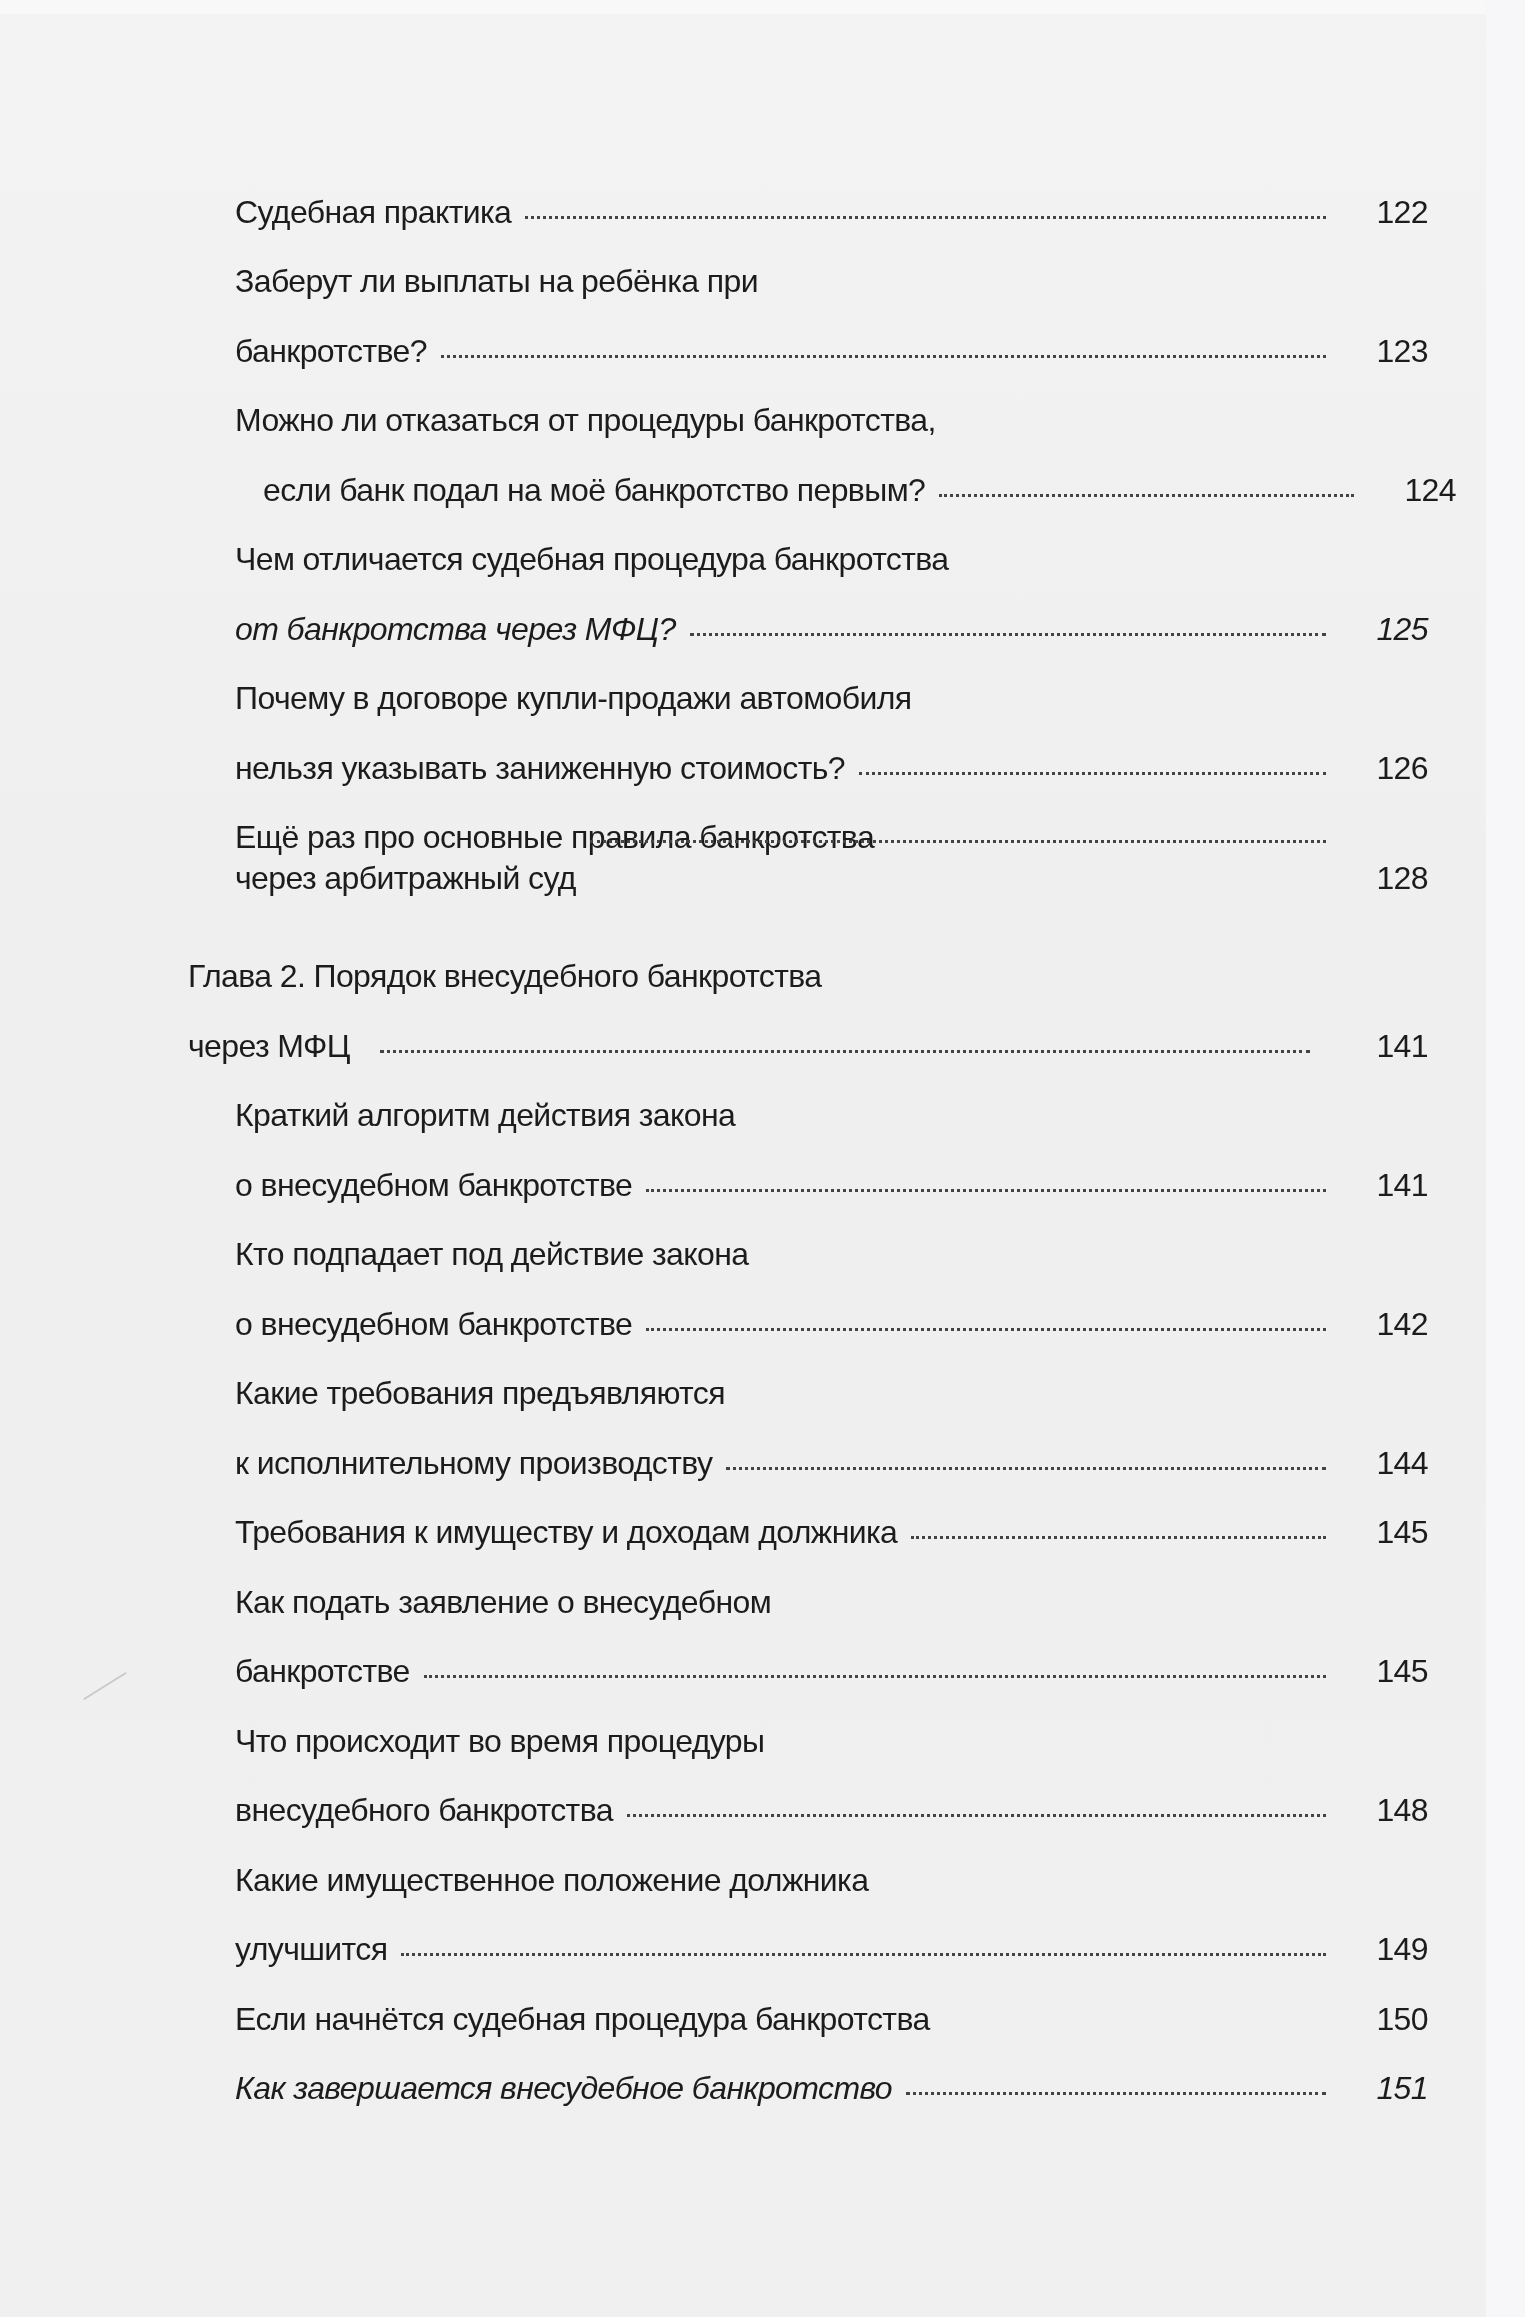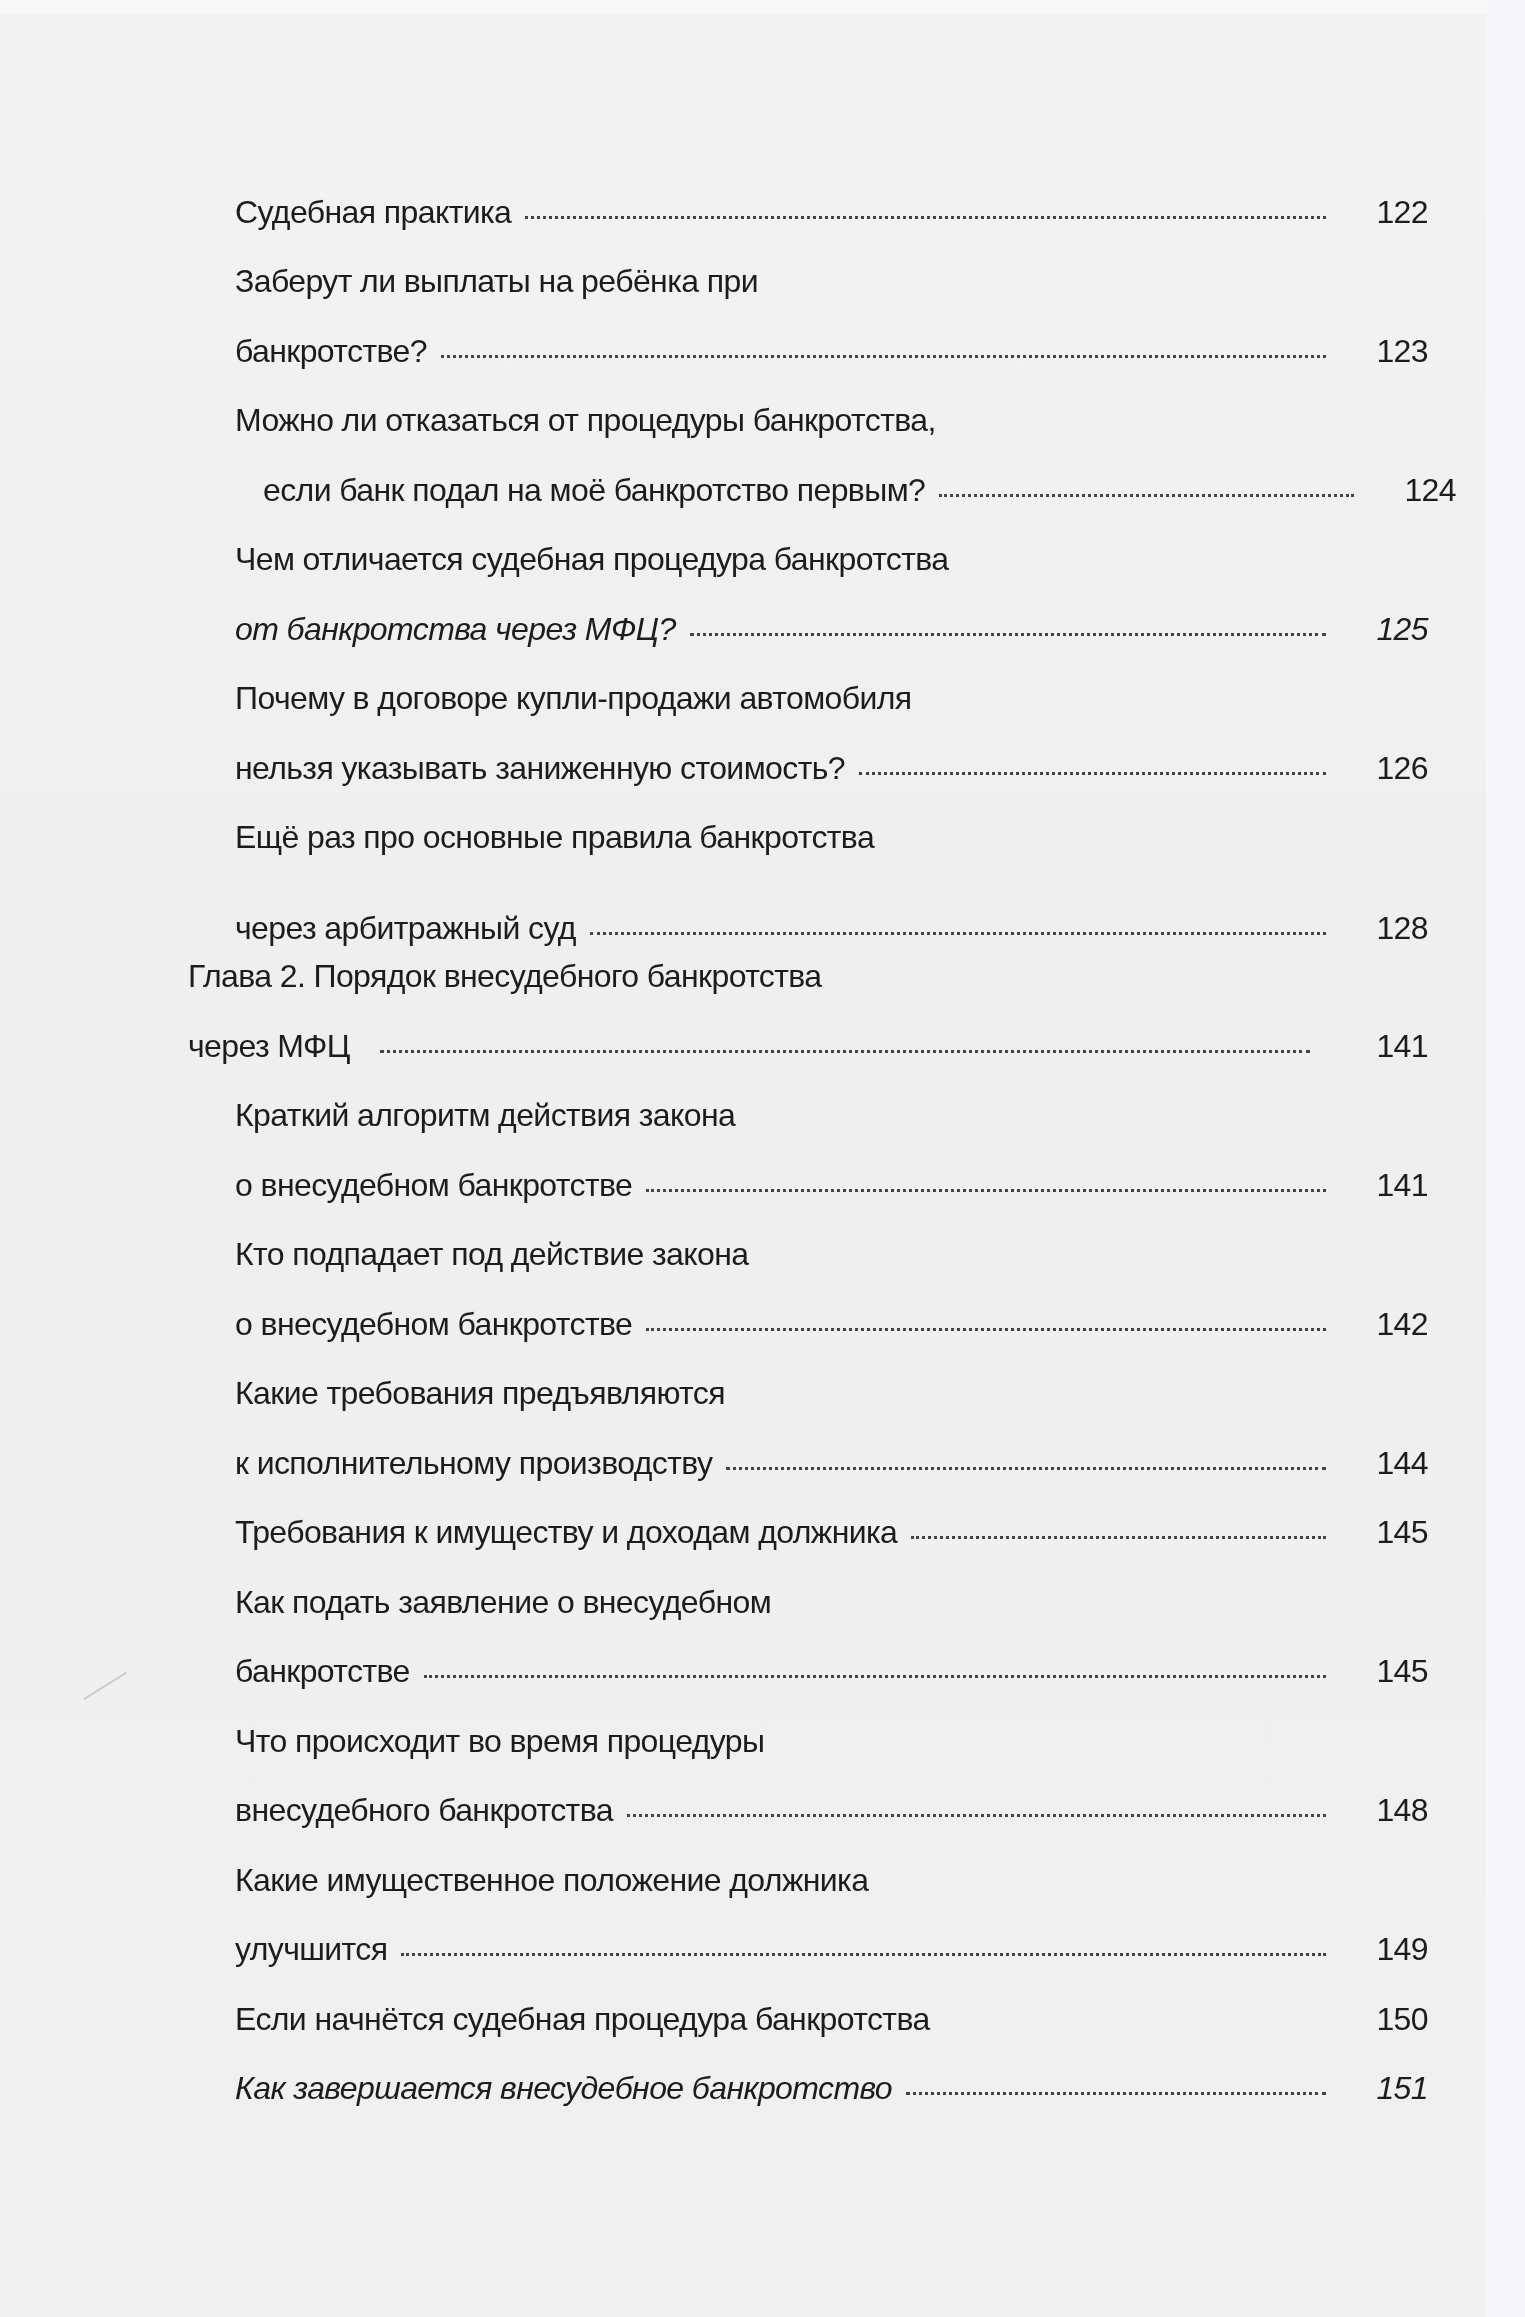--- a/index.html
+++ b/index.html
@@ -98,21 +98,21 @@
   </div>
   <div class="line sub" style="top: 734px; width: 1193px;">
     <span class="text">нельзя указывать заниженную стоимость?</span>
     <span class="leader"></span>
     <span class="num">126</span>
   </div>
 
   <div class="line sub nofill" style="top:803px">
     <span class="text">Ещё раз про основные правила банкротства</span>
   </div>
-  <div class="line sub" style="top: 894px; width: 1193px;">
+  <div class="line sub" style="top: 844px; width: 1193px; align-items: center;">
     <span class="text">через арбитражный суд</span>
     <span class="leader"></span>
     <span class="num">128</span>
   </div>
 
   <div class="line chap nofill" style="top:942px">
     <span class="text">Глава 2. Порядок внесудебного банкротства</span>
   </div>
   <div class="line chap" style="top: 1012px; width: 1240px; gap: 16px;">
     <span class="text">через МФЦ</span>

